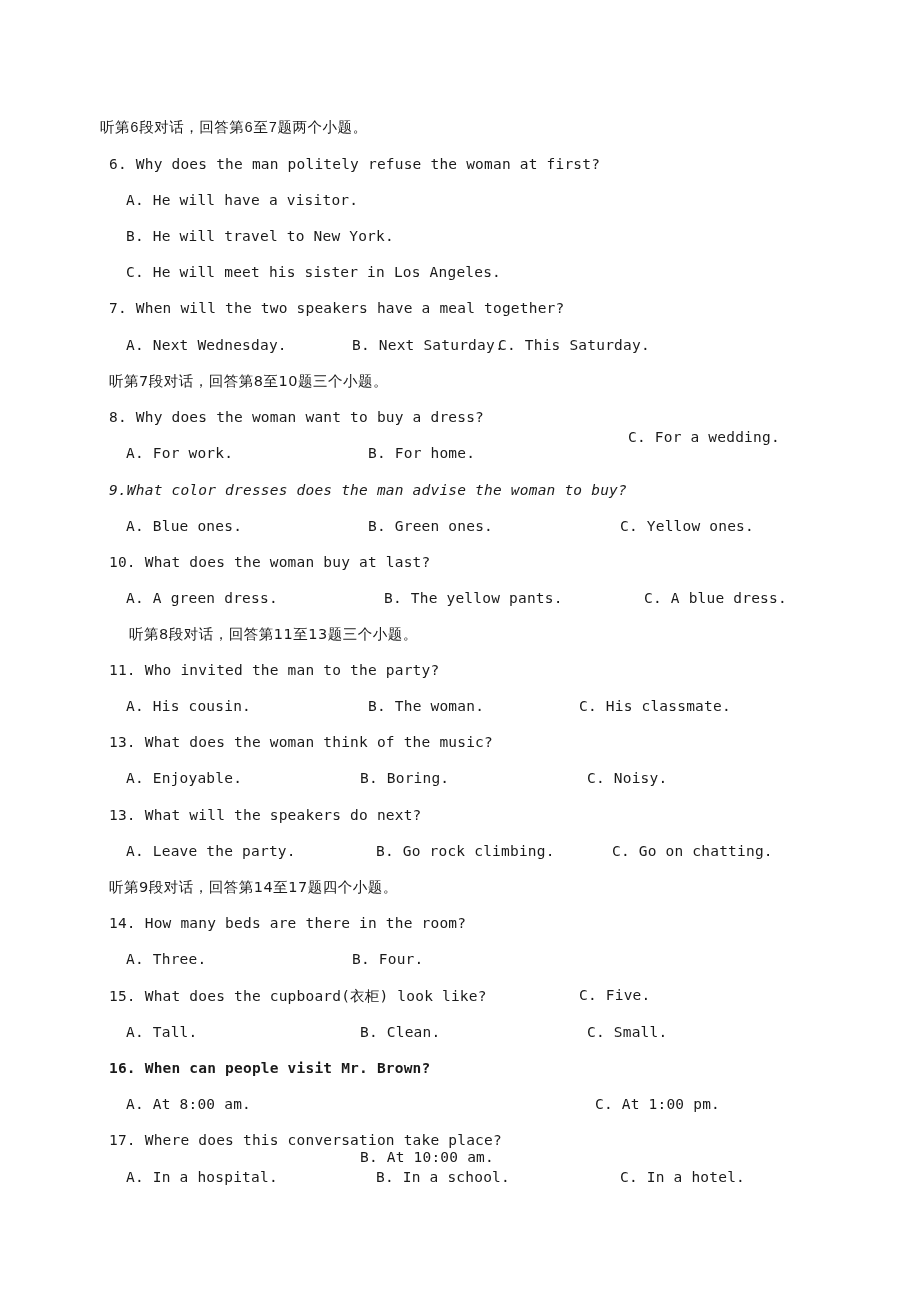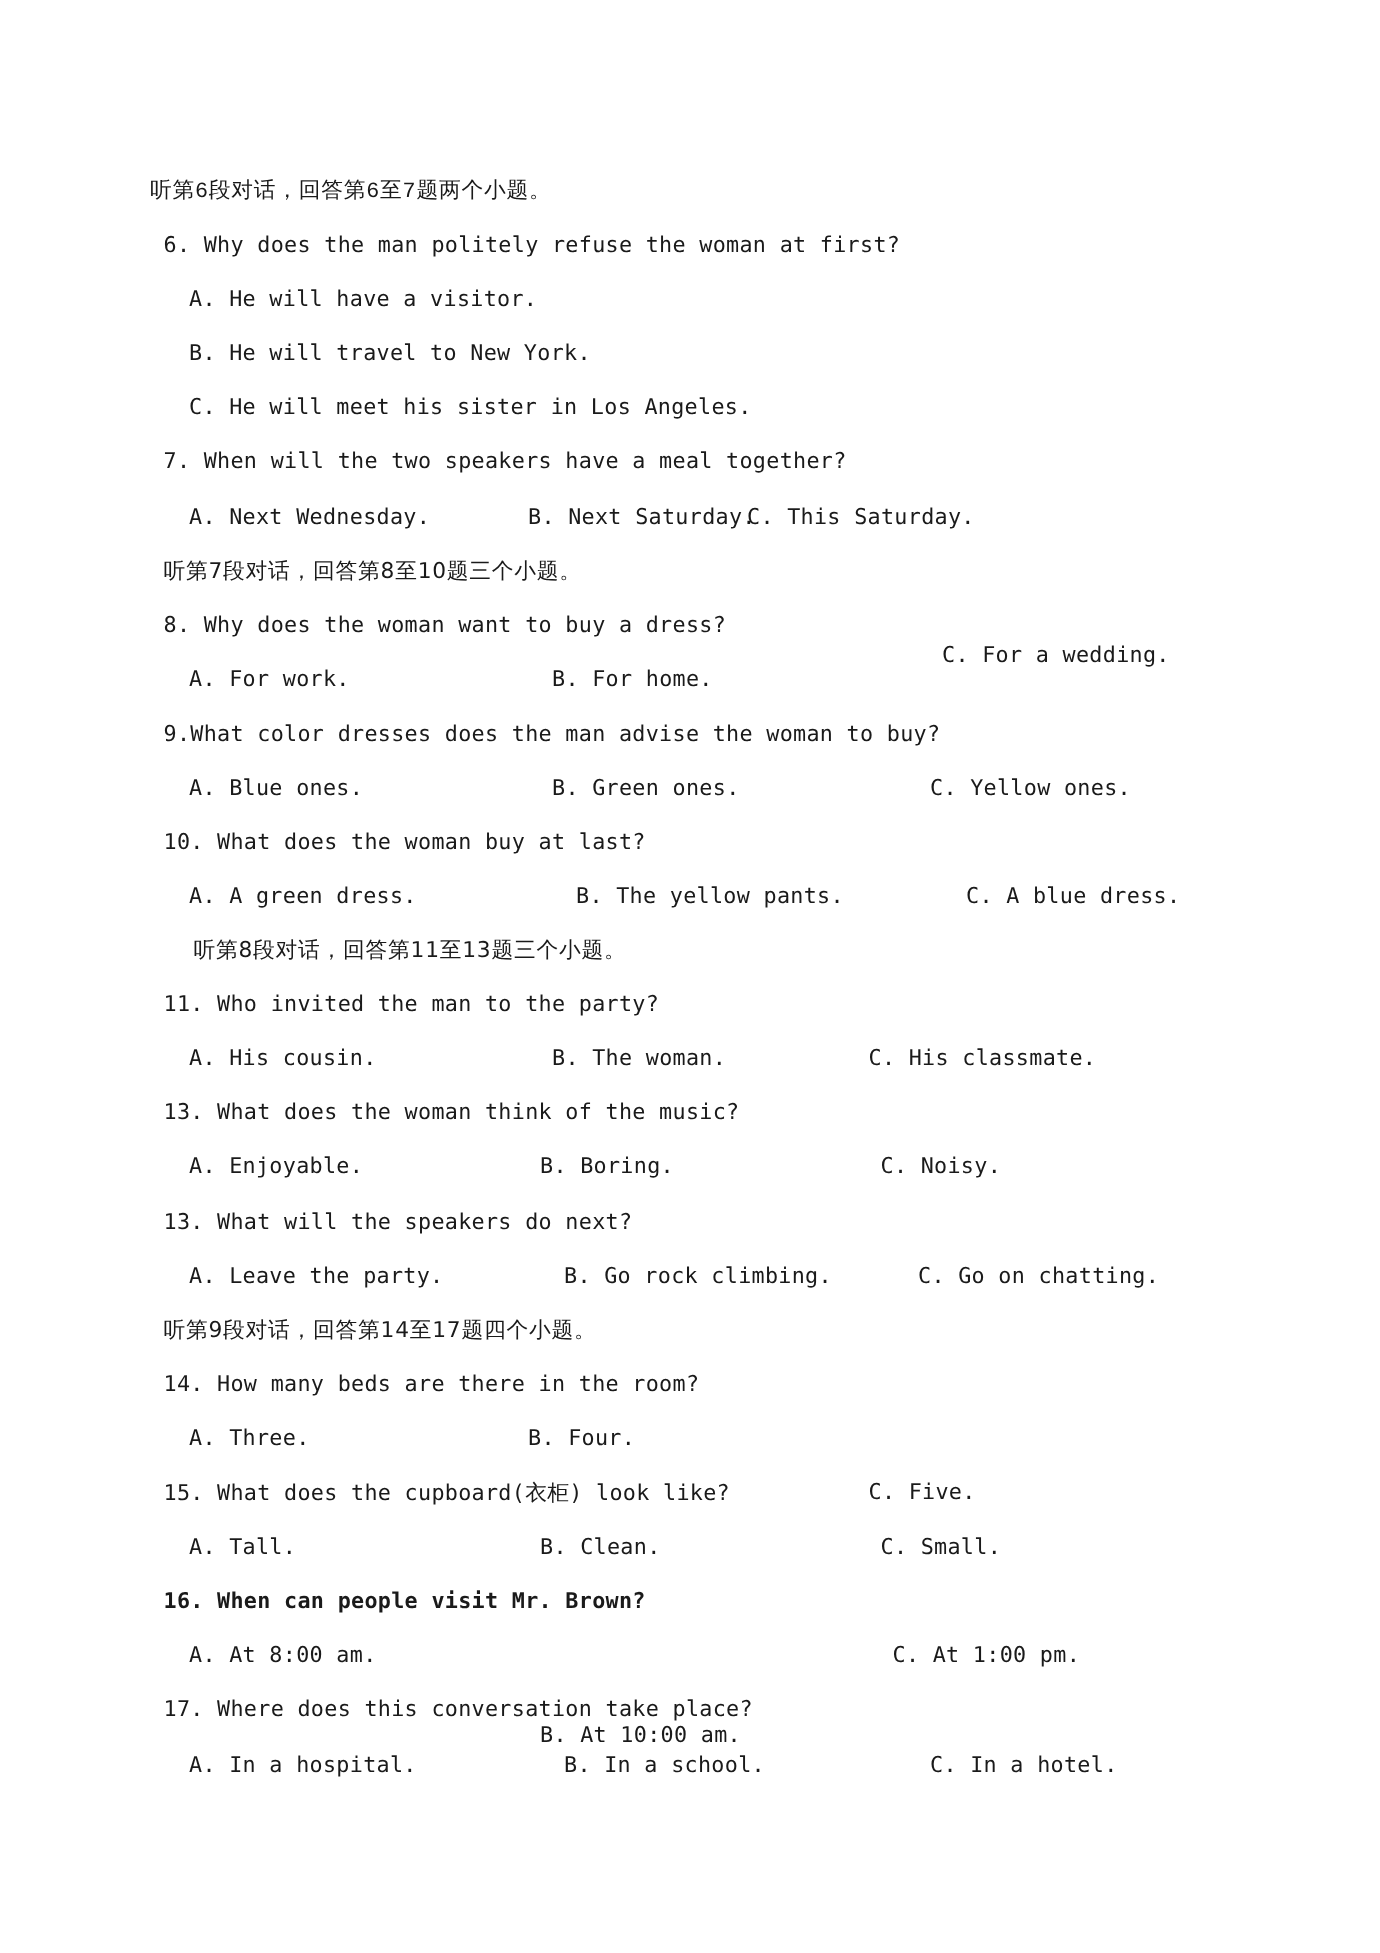--- a/index.html
+++ b/index.html
@@ -20,21 +20,21 @@
 <div class="line" style="left:109px; top:299px;">7. When will the two speakers have a meal together?</div>
 <div class="opt" style="left:126px; top:336px;">A. Next Wednesday.</div>
 <div class="opt" style="left:352px; top:336px;">B. Next Saturday.</div>
 <div class="opt" style="left:498px; top:336px;">C. This Saturday.</div>
 
 <div class="line cn" style="left:109px; top:372px;">听第7段对话，回答第8至10题三个小题。</div>
 <div class="line" style="left:109px; top:408px;">8. Why does the woman want to buy a dress?</div>
 <div class="opt" style="left:126px; top:444px;">A. For work.</div>
 <div class="opt" style="left:368px; top:444px;">B. For home.</div>
 <div class="opt" style="left:612px; top:428px;margin-left:16px;">C. For a wedding.</div>
-<div class="line" style="left:109px; top:481px;">9.What color dresses does the man advise the woman to buy?</div>
+<div class="line" style="left:109px; top:481px;font-style:italic;">9.What color dresses does the man advise the woman to buy?</div>
 <div class="opt" style="left:126px; top:517px;">A. Blue ones.</div>
 <div class="opt" style="left:368px; top:517px;">B. Green ones.</div>
 <div class="opt" style="left:620px; top:517px;">C. Yellow ones.</div>
 <div class="line" style="left:109px; top:553px;">10. What does the woman buy at last?</div>
 <div class="opt" style="left:126px; top:589px;">A. A green dress.</div>
 <div class="opt" style="left:384px; top:589px;">B. The yellow pants.</div>
 <div class="opt" style="left:644px; top:589px;">C. A blue dress.</div>
 
 <div class="line cn" style="left:109px; top:625px;padding-left:20px;">听第8段对话，回答第11至13题三个小题。</div>
 <div class="line" style="left:109px; top:661px;">11. Who invited the man to the party?</div>

